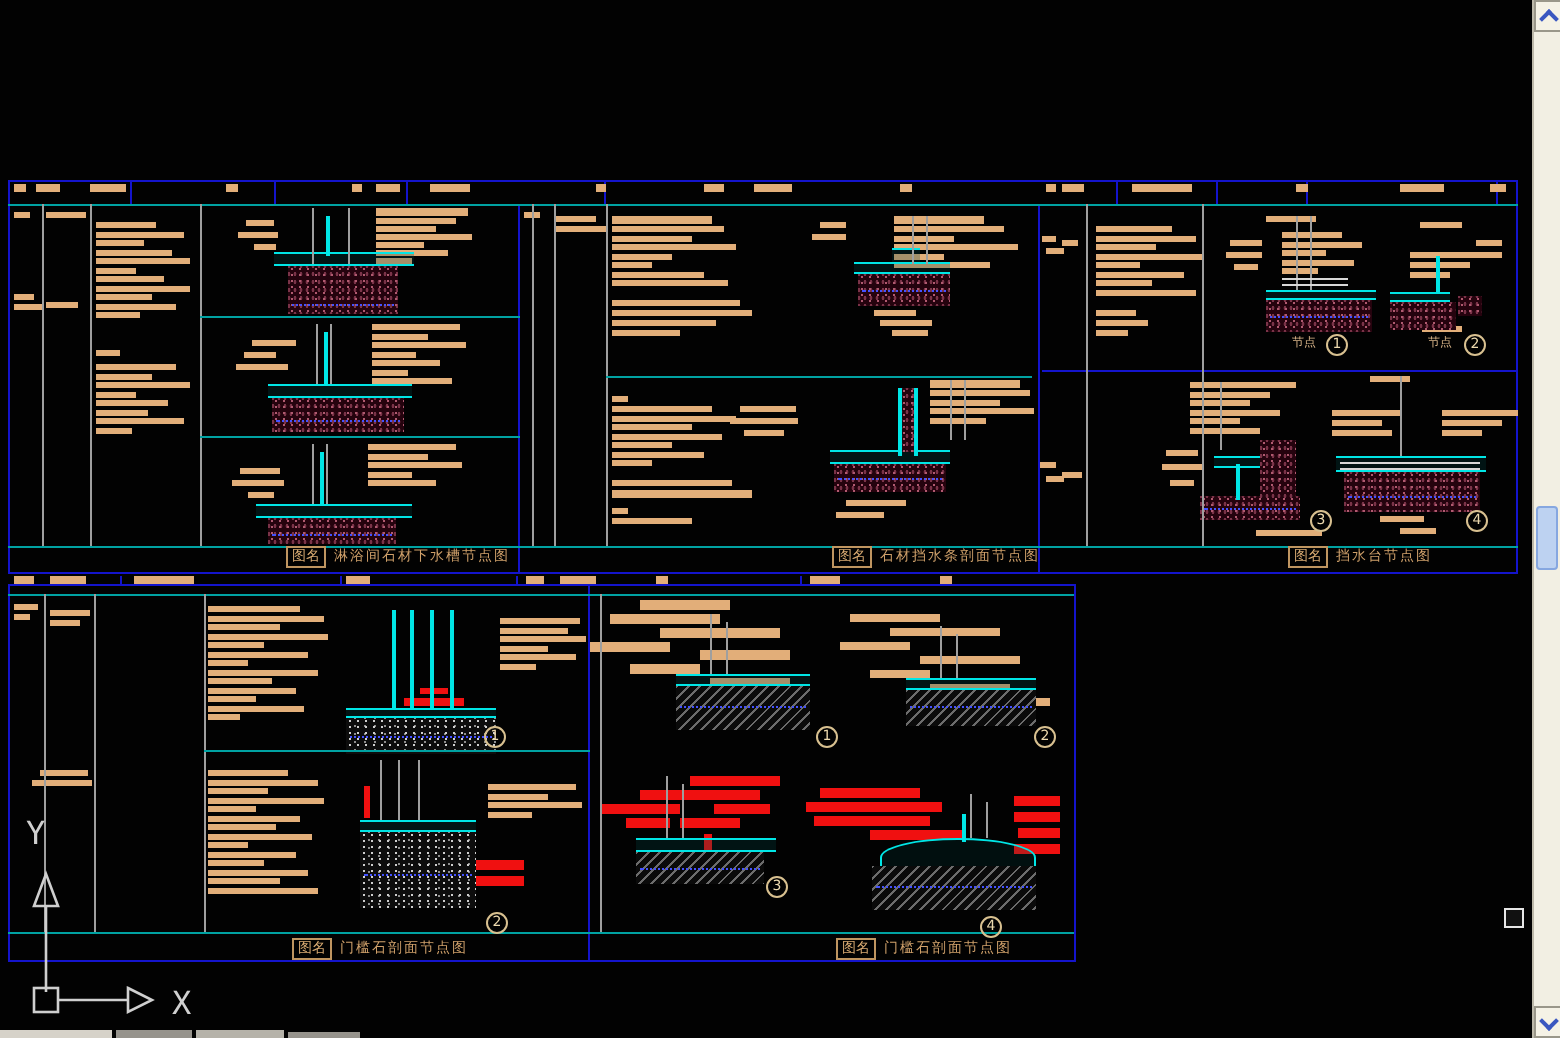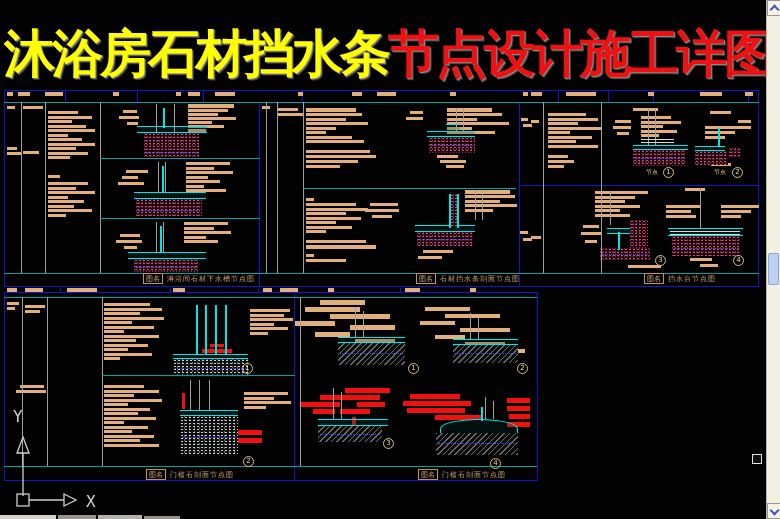--- a/index.html
+++ b/index.html
@@ -69,23 +69,20 @@
   .sb-thumb{position:absolute;left:1px;top:253px;width:11px;height:32px;
             background:#bdd2f1;border:1px solid #86a7e0;box-sizing:border-box;border-radius:2px;}
   .grip{position:absolute;left:752px;top:454px;width:8px;height:8px;
         border:1px solid #e6e6e6;background:#111;}
 </style>
 </head>
 <body>
 
 <div id="screen">
 
-  <div class="title">
-    <span class="t-yellow">沐浴房石材挡水条</span><span class="t-red">节点设计施工详图</span>
-  </div>
 
   <div>
       <div class="g lblue" style="left: 4px; top: 90px; width: 755px; height: 1px;"></div>
       <div class="g lblue" style="left: 4px; top: 286px; width: 755px; height: 1px;"></div>
       <div class="g lblue" style="left: 4px; top: 90px; width: 1px; height: 197px;"></div>
       <div class="g lblue" style="left: 758px; top: 90px; width: 1px; height: 197px;"></div>
       <div class="g lblue" style="left: 259px; top: 102px; width: 1px; height: 184px;"></div>
       <div class="g lblue" style="left: 519px; top: 102px; width: 1px; height: 184px;"></div>
       <div class="g lblue" style="left: 65px; top: 90px; width: 1px; height: 12px;"></div>
       <div class="g lblue" style="left: 137px; top: 90px; width: 1px; height: 12px;"></div>

